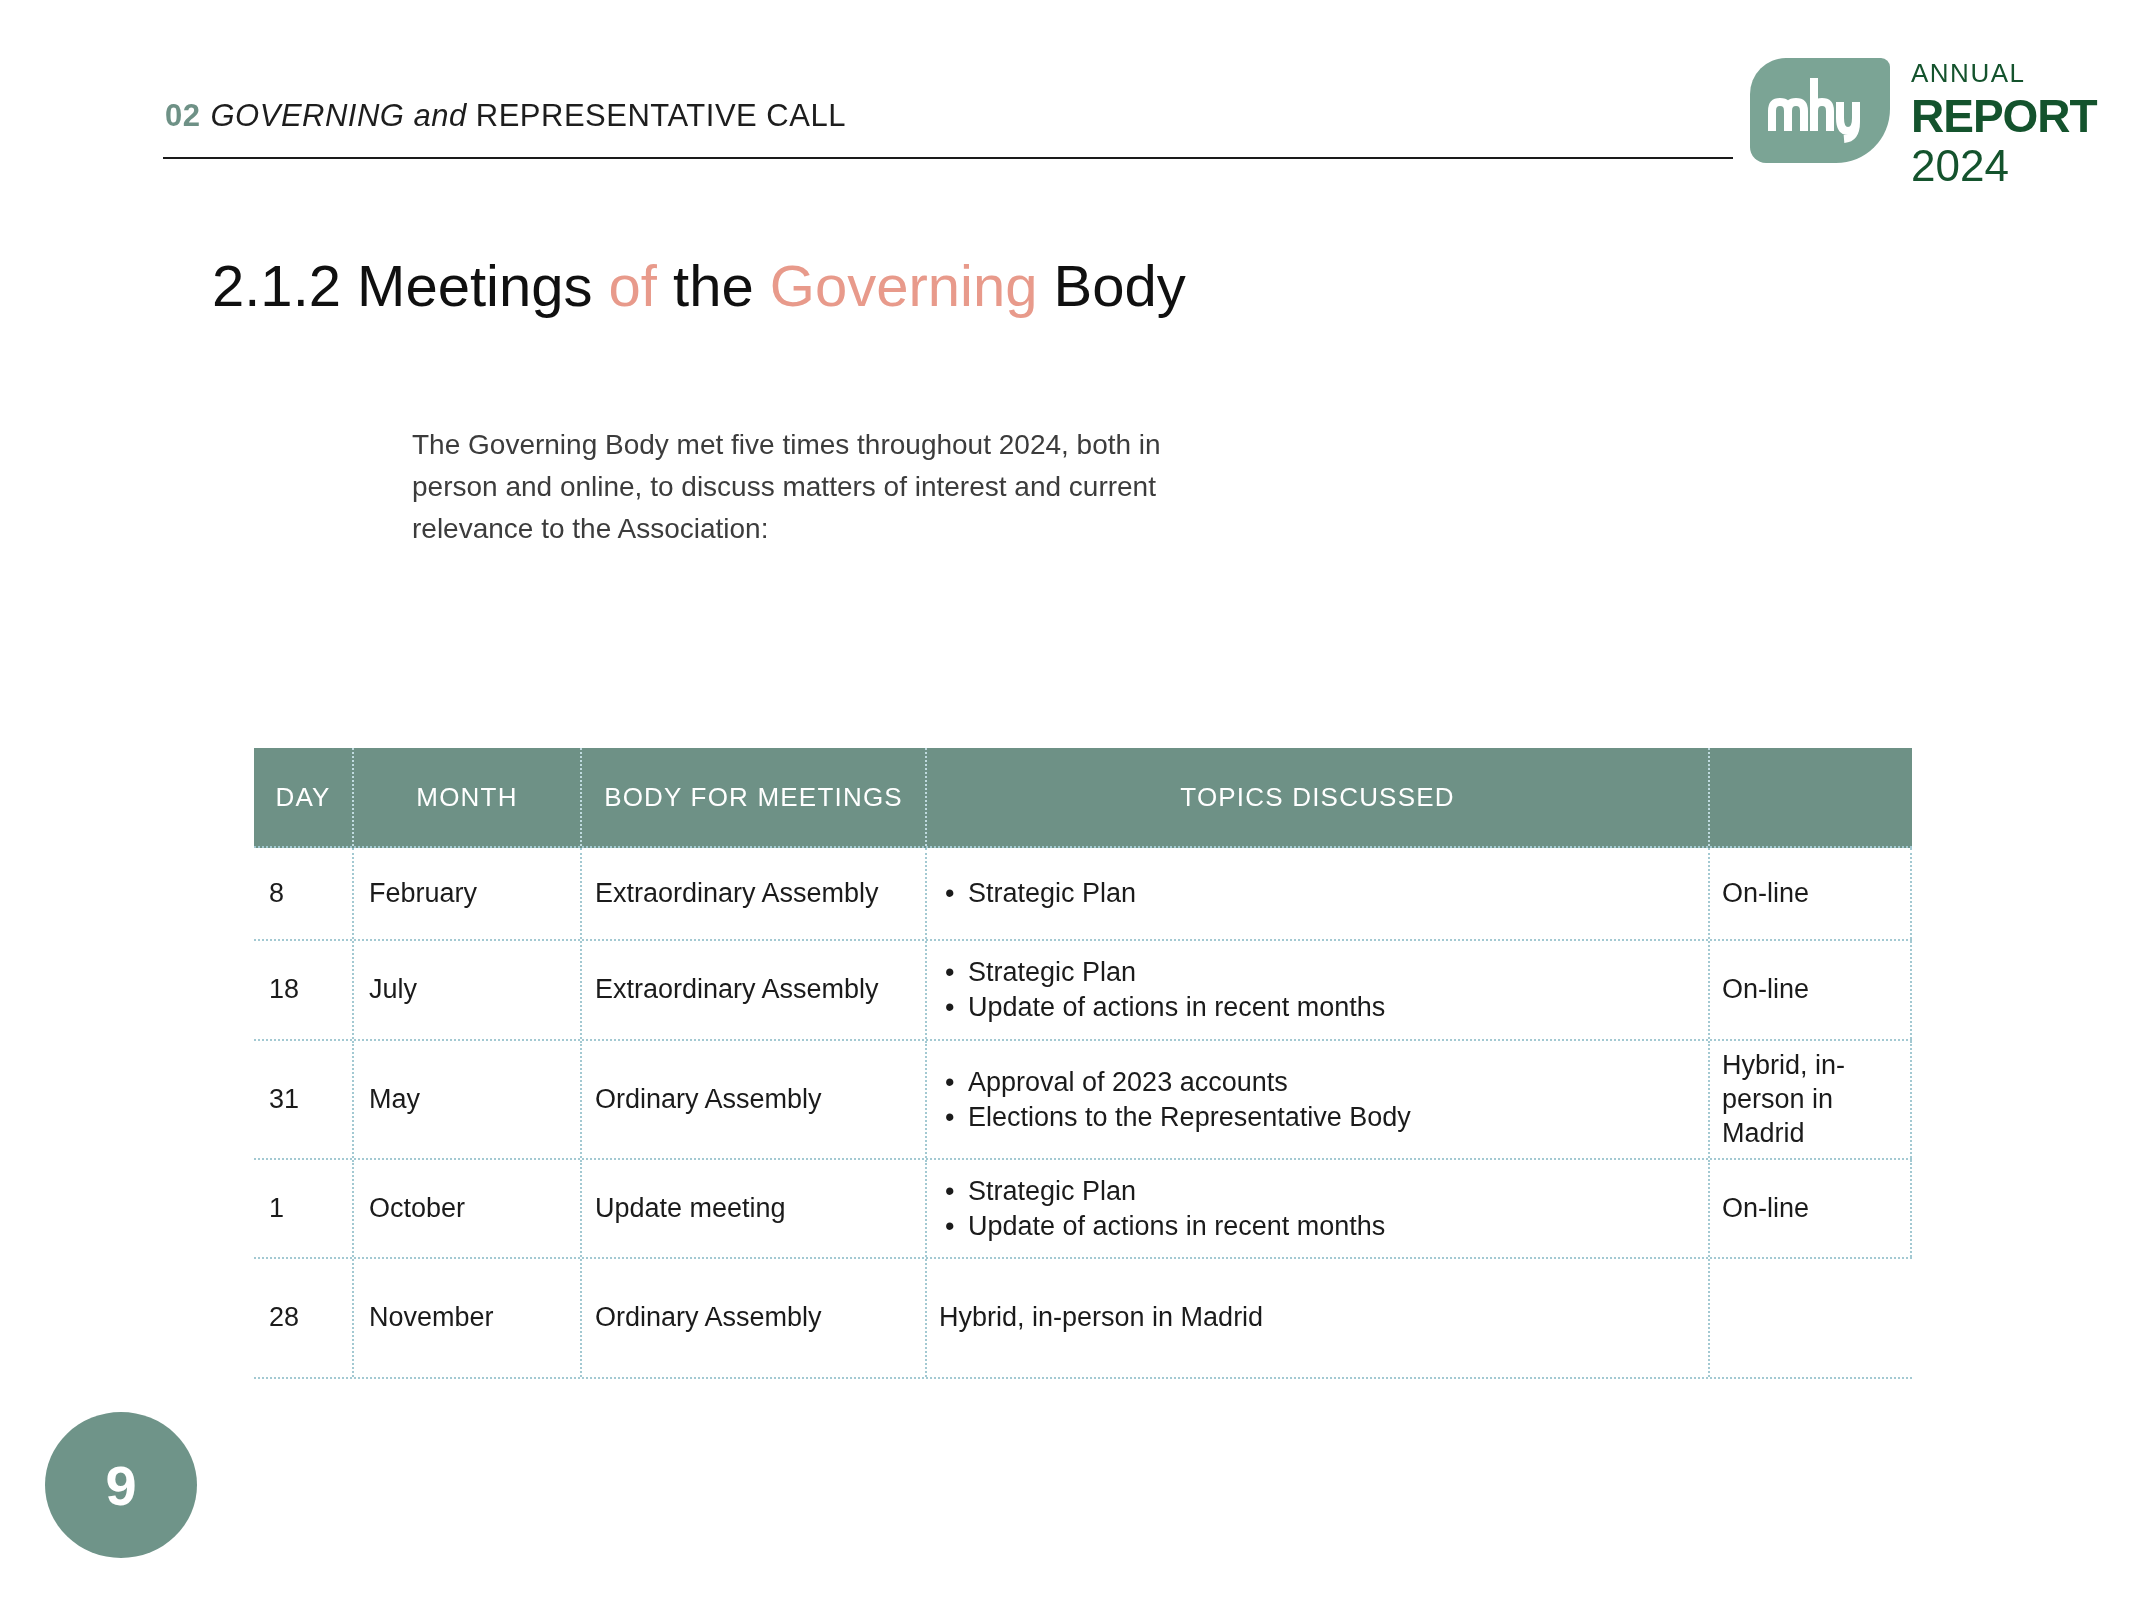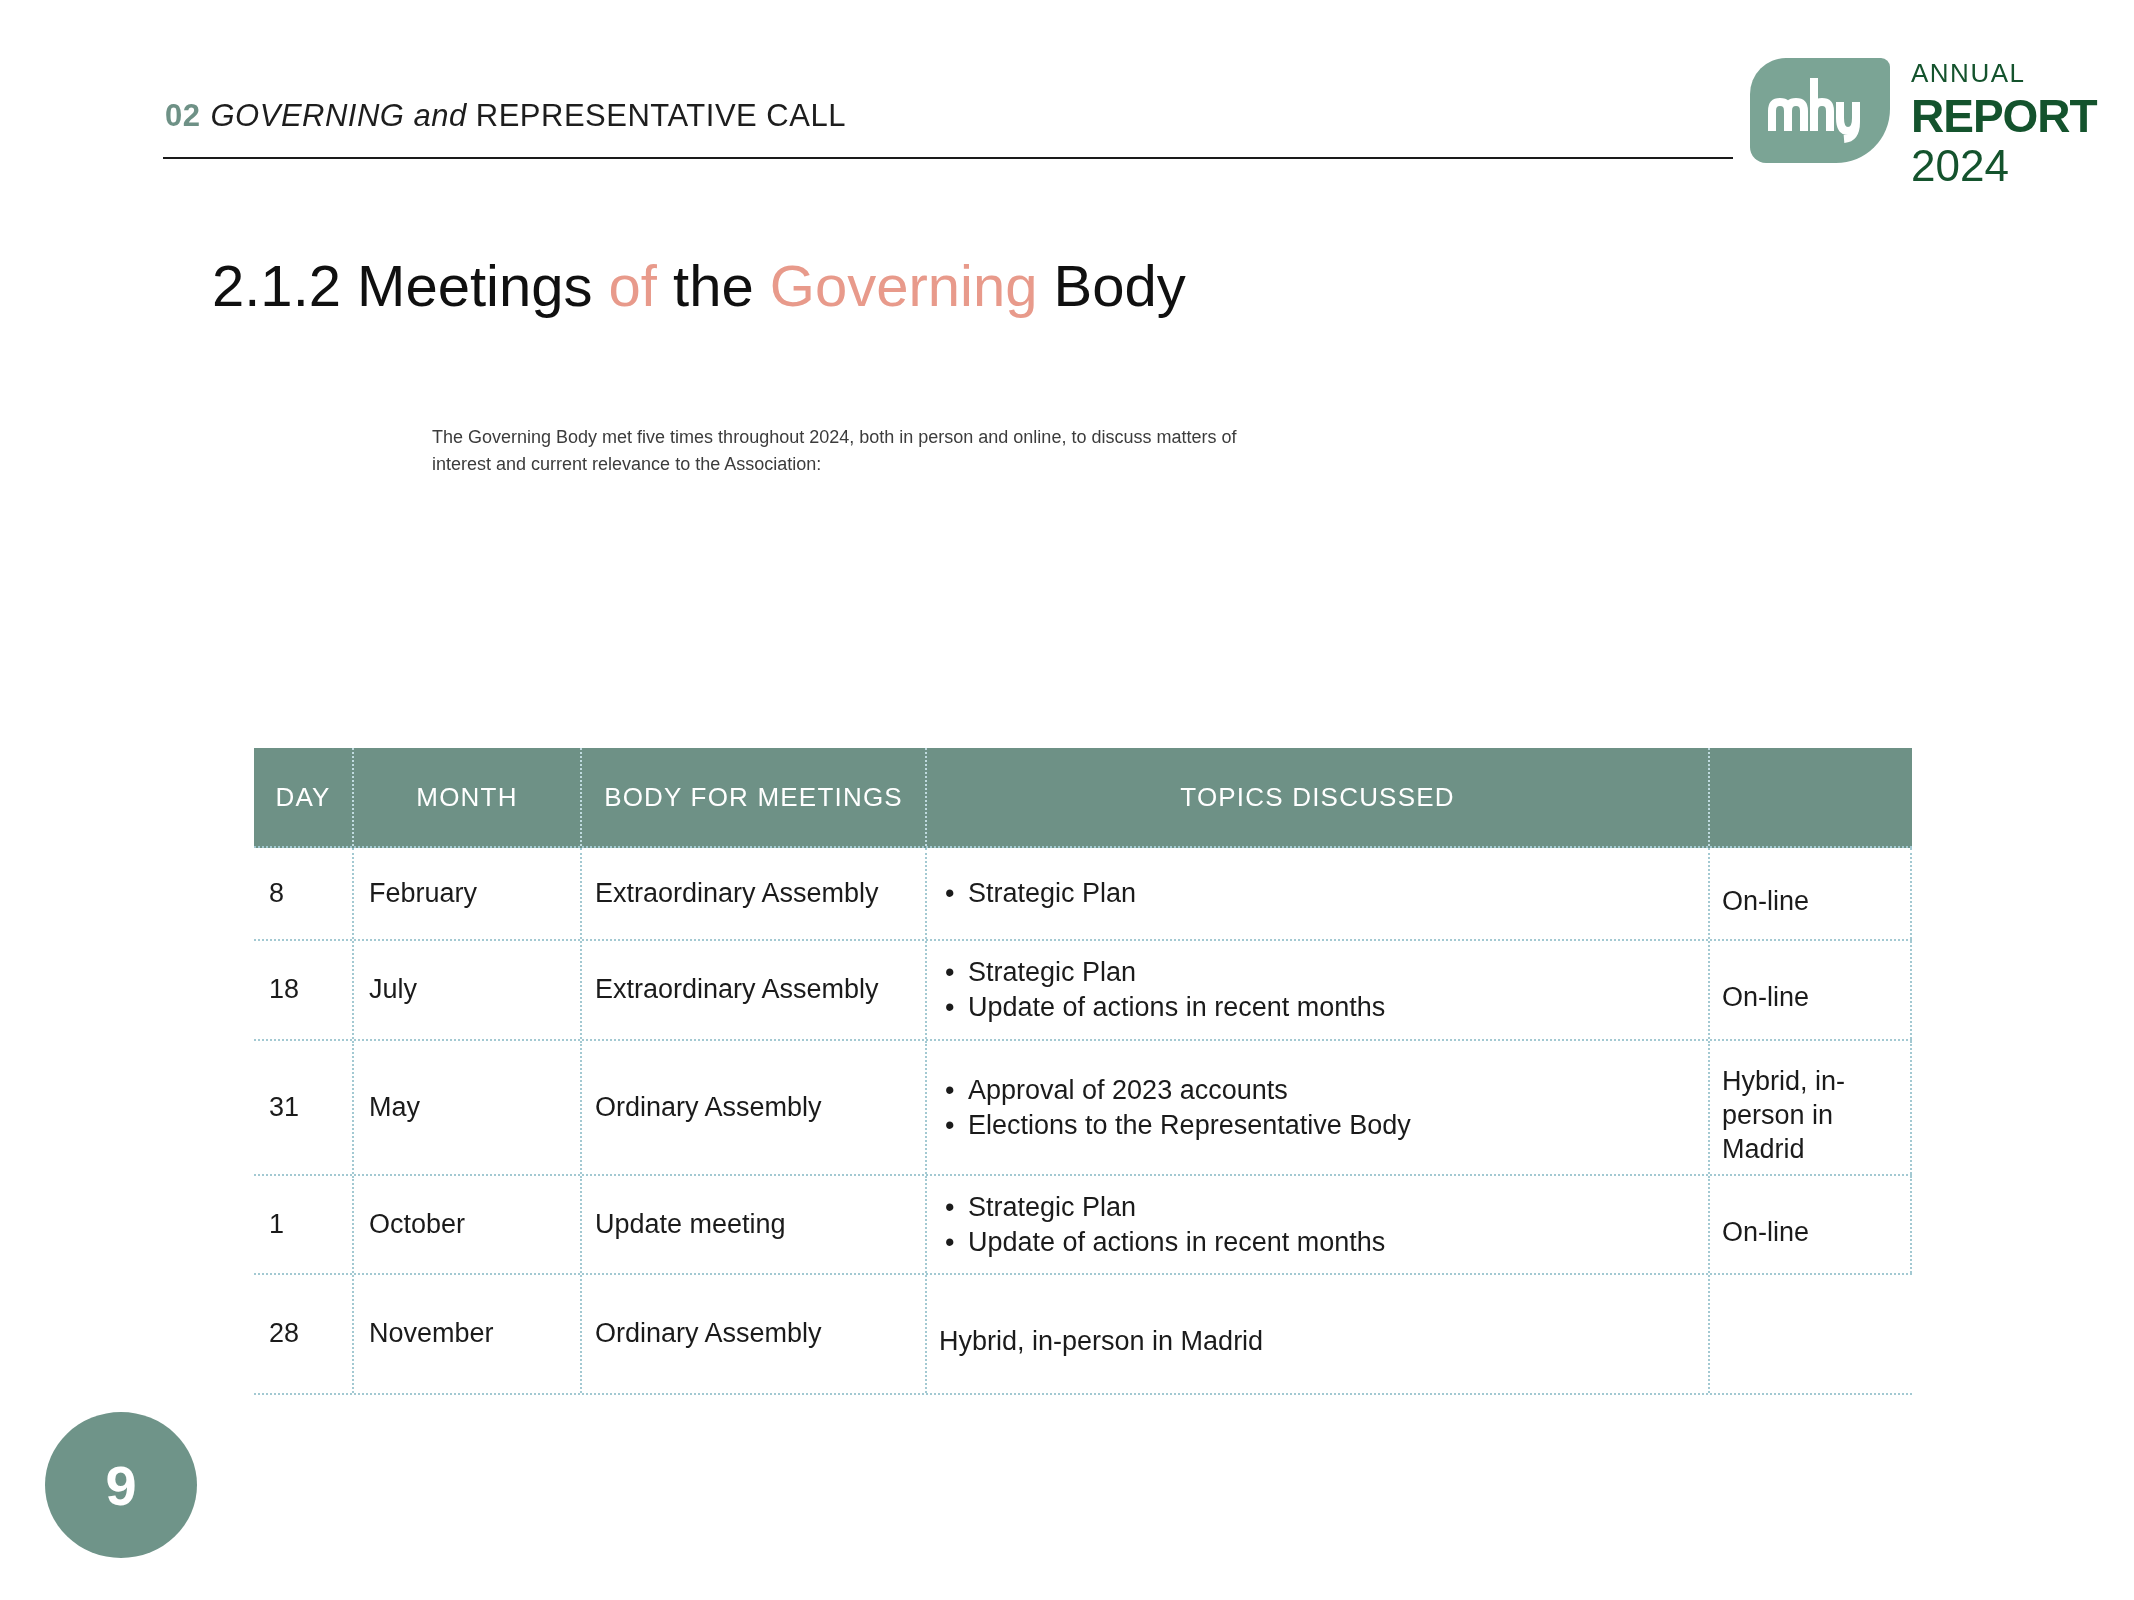--- a/index.html
+++ b/index.html
@@ -48,22 +48,22 @@
   .logo-text .year{font-size:44px;font-weight:500;letter-spacing:0;margin-top:5px;}
   
   .sec-title{
     position:absolute;left:212px;top:252px;
     font-size:58px;font-weight:500;
     color:#101010;white-space:nowrap;
   }
   .sec-title .accent{color:var(--salmon);}
   
   .intro{
-    position:absolute;left:432px;top:424px;width:835px;
-    font-size:18px;line-height:1.5;color:var(--body-ink);
+    position:absolute;left:412px;top:424px;width:835px;
+    font-size:28px;line-height:1.5;color:var(--body-ink);
   }
   
   .mtable{
     position:absolute;left:254px;top:712px;width:1658px;
     font-size:27px;color:var(--ink);margin-top:36px;
   }
   .trow{
     display:grid;
     grid-template-columns:100px 228px 345px 783px 202px;
   }
@@ -80,21 +80,21 @@
   .trow{border-bottom:2px dotted var(--dot);}
   .td{
     display:flex;align-items:center;
     border-right:2px dotted var(--dot);
     line-height:1.25;
   }
   .c-day{padding-left:15px;}
   .c-month{padding-left:15px;}
   .c-call{padding-left:13px;}
   .c-topics{padding:8px 10px 8px 11px;}
-  .c-format{padding:24px 8px 8px 12px;}
+  .c-format{padding:8px 8px 8px 12px;}
   .r0{min-height:93px;}
   .r1{min-height:100px;}
   .r2{min-height:105px;}
   .r3{min-height:99px;}
   .r4{min-height:120px;}
   .topics-list{list-style:none;}
   .topics-list li{
     position:relative;padding-left:30px;line-height:1.3;
   }
   .topics-list li::before{

